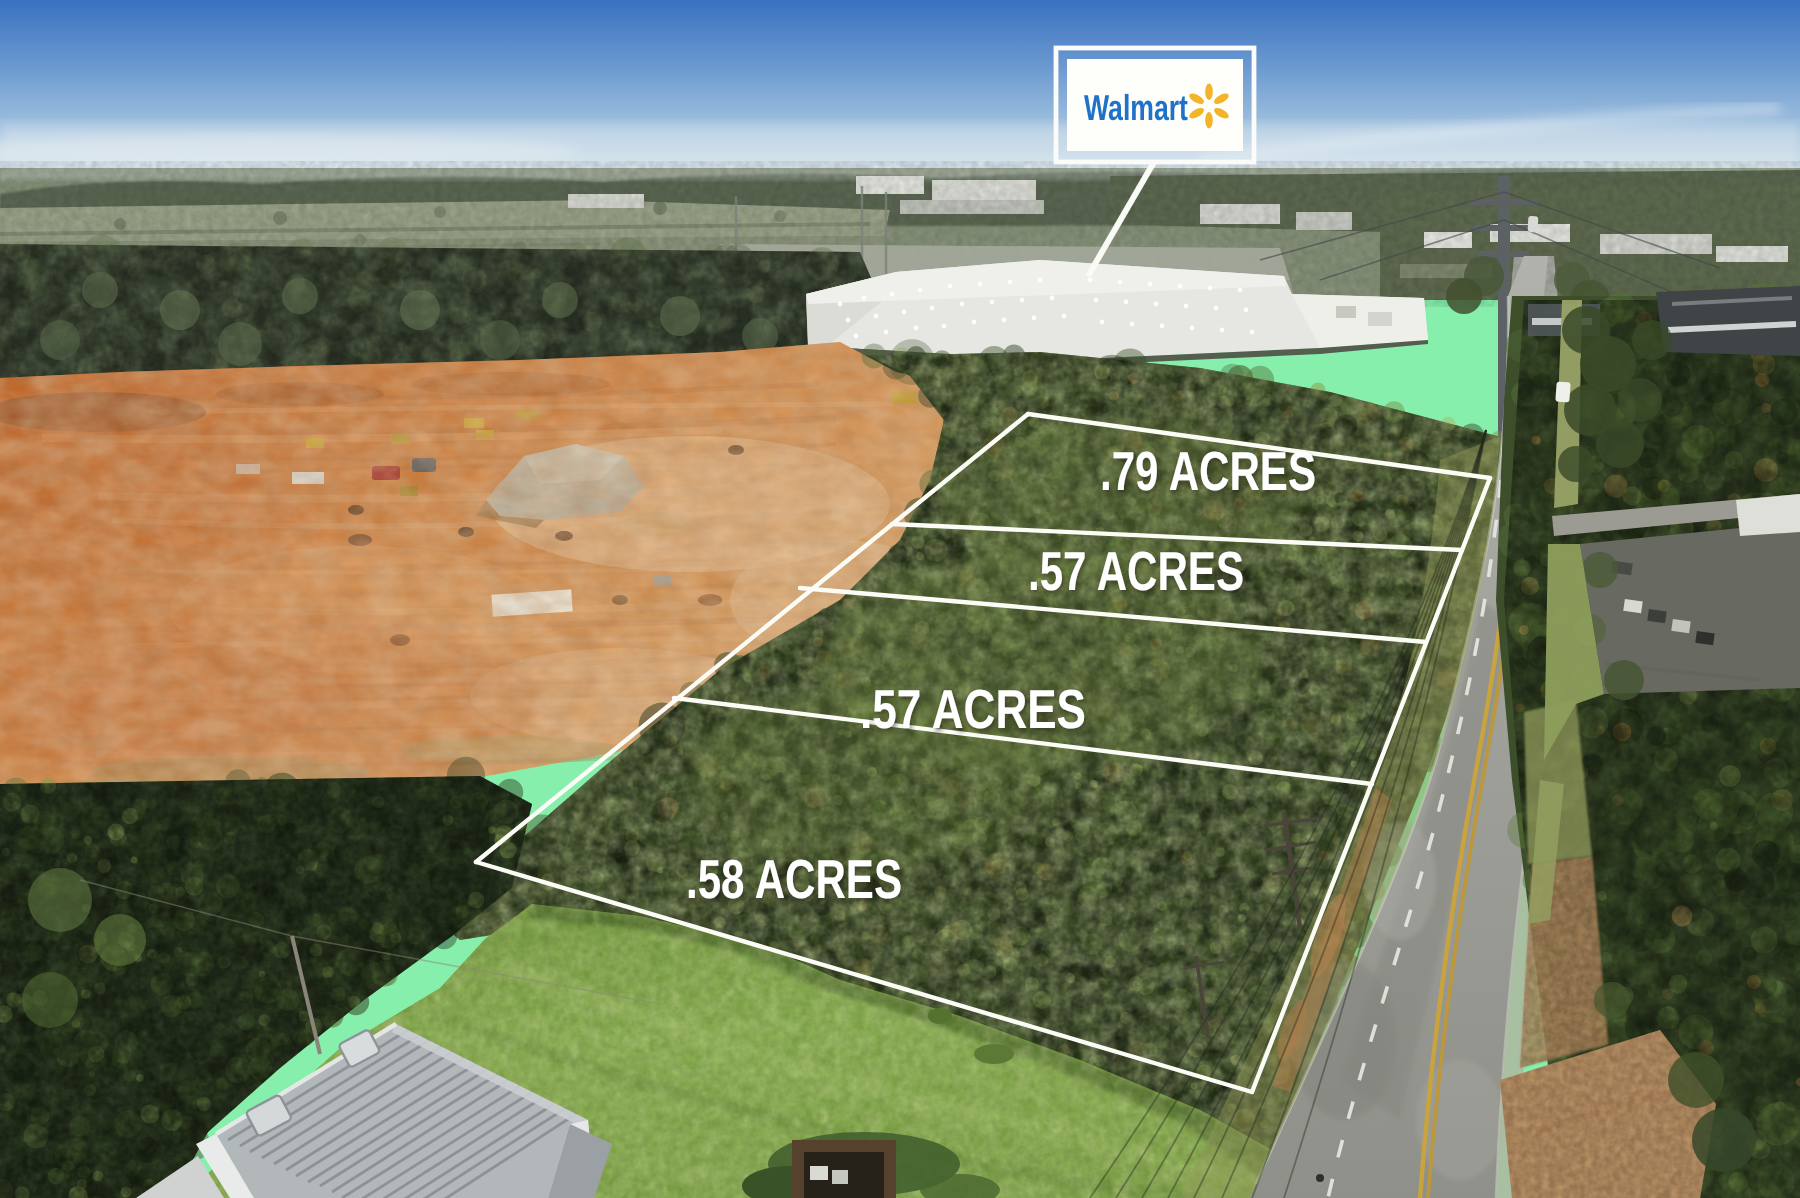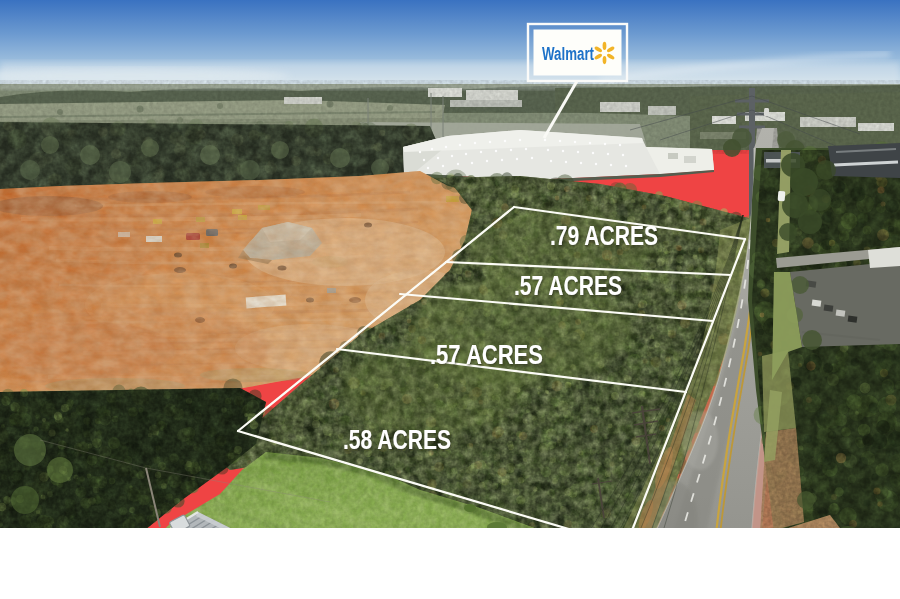--- a/index.html
+++ b/index.html
@@ -1,15 +1,15 @@
 <!DOCTYPE html>
 <html><head><meta charset="utf-8">
 <style>
 html,body{margin:0;padding:0;}
-#stage{position:relative;width:900px;height:528px;overflow:hidden;font-family:"Liberation Sans",sans-serif;background:#ef4444;}
+#stage{position:relative;width:900px;height:599px;overflow:hidden;font-family:"Liberation Sans",sans-serif;background:#86efac;}
 </style></head>
 <body>
 <div id="stage">
 <svg width="900" height="599" viewBox="0 0 900 599" xmlns="http://www.w3.org/2000/svg">
 <defs>
 <linearGradient id="sky" x1="0" y1="0" x2="0" y2="1">
   <stop offset="0" stop-color="#3a72c1"></stop>
   <stop offset="0.35" stop-color="#6c9ad0"></stop>
   <stop offset="0.65" stop-color="#9fc0de"></stop>
   <stop offset="0.88" stop-color="#cfe0ea"></stop>

